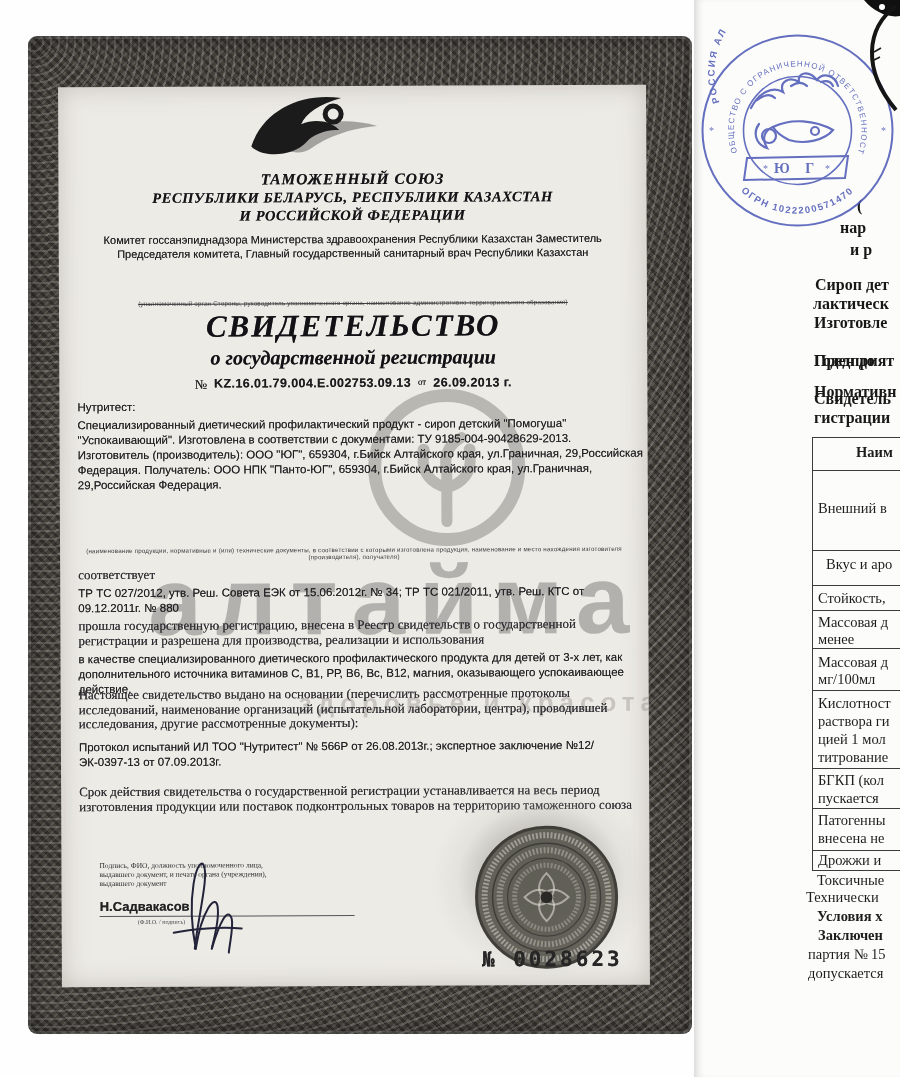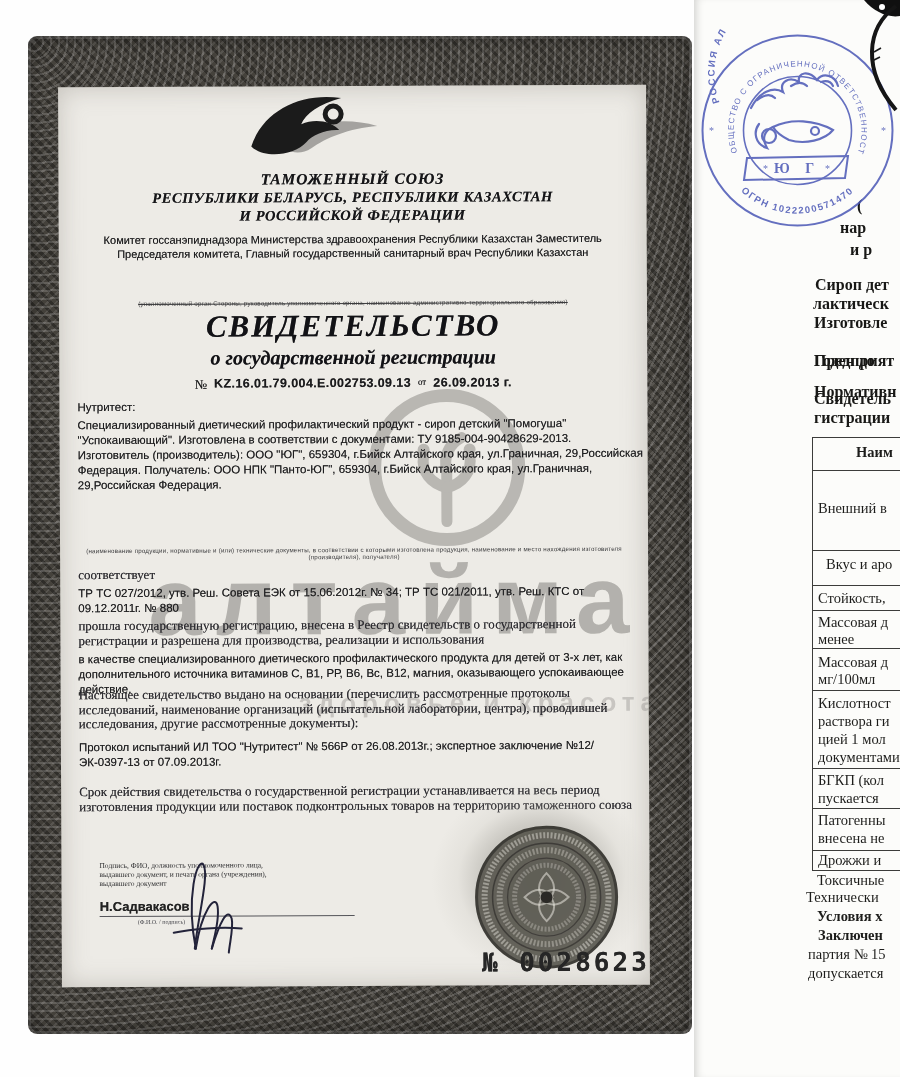--- a/index.html
+++ b/index.html
@@ -31,21 +31,21 @@
   .numrow{top:290px;left:0;width:588px;display:flex;justify-content:center;align-items:flex-start;gap:7px;color:#1b1b1d;}
   .numrow .no{font-size:13px;}
   .numrow .val{font-family:"Liberation Sans",sans-serif;font-size:12.5px;font-weight:bold;letter-spacing:.4px;}
   .numrow .ot{font-size:9px;position:relative;top:1px;}
   .body-sans{font-size:11.5px;line-height:15px;color:#1e1e20;}
   .body-serif{font-size:13px;line-height:14.5px;color:#2c2b31;}
   .sign-note{font-size:7.5px;line-height:9px;color:#2e2e30;}
   .signer{font-size:13px;font-weight:bold;color:#222;}
   .sig-underline{height:1px;background:#55555a;}
   .caption{font-size:6px;color:#44444a;}
-  .blank-no{font-family:"DejaVu Sans Mono",monospace;font-size:26px;font-weight:bold;
+  .blank-no{font-family:"DejaVu Sans Mono",monospace;font-size:21px;font-weight:bold;
             letter-spacing:3px;color:#262626;}
 
   
   .wm-brand{font-family:"Liberation Sans",sans-serif;font-weight:bold;font-size:96px;
             letter-spacing:14px;color:rgba(122,120,116,.5);white-space:nowrap;}
   .wm-slogan{font-family:"Liberation Sans",sans-serif;font-weight:bold;font-size:26px;
              letter-spacing:6px;color:rgba(140,138,134,.38);white-space:nowrap;}
 
   .seal-blotch{left:370px;top:694px;width:220px;height:200px;border-radius:50%;
     background:radial-gradient(closest-side, rgba(118,115,105,.55), rgba(150,148,140,.38) 55%,
@@ -202,21 +202,21 @@
     <div class="p2t" style="left:124px;top:500px;">Внешний в</div>
     <div class="p2t" style="left:124px;top:556px;margin-left:8px;">Вкус и аро</div>
     <div class="p2t" style="left:124px;top:590px;">Стойкость,</div>
     <div class="p2t" style="left:124px;top:614px;">Массовая д</div>
     <div class="p2t" style="left:124px;top:631px;">менее</div>
     <div class="p2t" style="left:124px;top:654px;">Массовая д</div>
     <div class="p2t" style="left:124px;top:671px;">мг/100мл</div>
     <div class="p2t" style="left:124px;top:695px;">Кислотност</div>
     <div class="p2t" style="left:124px;top:713px;">раствора ги</div>
     <div class="p2t" style="left:124px;top:731px;">цией 1 мол</div>
-    <div class="p2t" style="left:124px;top:749px;">документами</div>
+    <div class="p2t" style="left:124px;top:749px;">титрование</div>
     <div class="p2t" style="left:124px;top:772px;">БГКП (кол</div>
     <div class="p2t" style="left:124px;top:790px;">пускается</div>
     <div class="p2t" style="left:124px;top:812px;">Патогенны</div>
     <div class="p2t" style="left:124px;top:830px;">внесена не</div>
     <div class="p2t" style="left:124px;top:852px;">Дрожжи и</div>
 
     <div class="p2t" style="left:123px;top:872px;">Токсичные</div>
     <div class="p2t" style="left:112px;top:889px;">Технически</div>
     <div class="p2t bold" style="left:123px;top:908px;">Условия х</div>
     <div class="p2t bold" style="left:124px;top:927px;">Заключен</div>

